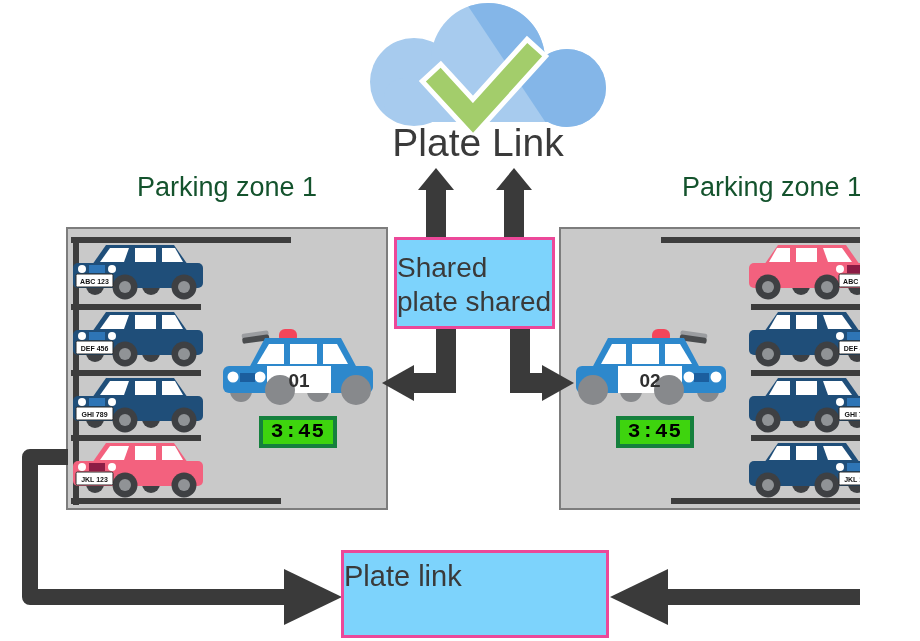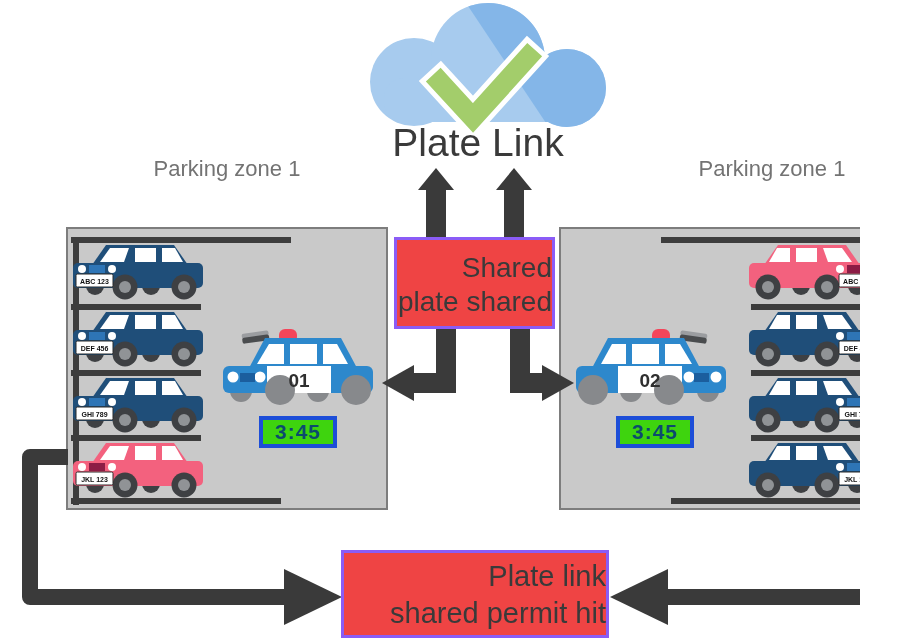--- a/index.html
+++ b/index.html
@@ -4,32 +4,32 @@
 <style>
   html,body{margin:0;padding:0;background:#fff;}
   #canvas{position:relative;width:844px;height:641px;background:#fff;overflow:hidden;
           font-family:"Liberation Sans",sans-serif;margin-left:16px;}
   .overlay{position:absolute;left:0;top:0;pointer-events:none;}
   #plate-link-title{position:absolute;top:121px;left:312px;width:300px;text-align:center;
           font-size:39px;color:#3a3a3a;}
   .zone{position:absolute;top:227px;width:322px;height:283px;background:var(--zone-fill,#c9c9c9);
           border:2px solid #7d7d7d;box-sizing:border-box;}
   #zone1{left:50px;} #zone2{left:543px;}
-  .zone-title{position:absolute;top:156px;width:320px;text-align:center;font-size:22px;color:#737373;}
+  .zone-title{position:absolute;top:172px;width:320px;text-align:center;font-size:27px;color:#14532d;}
   #zone1-title{left:51px;} #zone2-title{left:596px;}
   .pline{position:absolute;background:#3d3d3d;}
-  .wbox{position:absolute;background:#ef4444;border:3px solid #8b5cf6;box-sizing:border-box;
-          text-align:right;color:#3a3a3a;}
+  .wbox{position:absolute;background:#7dd3fc;border:3px solid #ec4899;box-sizing:border-box;
+          text-align:left;color:#3a3a3a;}
   #shared-box{left:378px;top:237px;width:161px;height:92px;font-size:28px;line-height:34px;padding-top:11px;}
   #hit-box{left:325px;top:550px;width:268px;height:88px;font-size:29px;line-height:37px;padding-top:5px;}
   .car,.police{position:absolute;}
   .plate{font-size:7px;font-weight:bold;fill:#111;text-anchor:middle;font-family:"Liberation Sans",sans-serif;}
   .pnum{font-size:19px;font-weight:bold;fill:#2f2f2f;text-anchor:middle;font-family:"Liberation Sans",sans-serif;}
   .clock{position:absolute;width:70px;height:24px;background:var(--clock-green,#3ed40e);
-          border:4px solid #1d4ed8;color:#0c4a6e;font-family:Liberation Sans, sans-serif;
+          border:4px solid #15803d;color:#000000;font-family:Liberation Mono, monospace;
           font-weight:bold;font-size:21px;line-height:24px;text-align:center;letter-spacing:1px;}
 </style>
 </head>
 <body>
 
 <div id="canvas">
 
   <svg width="0" height="0" style="position:absolute" aria-hidden="true">
     <defs>
       <symbol id="sym-car" viewBox="0 0 130 58">
@@ -190,16 +190,15 @@
       </g>
     </g>
   </svg>
 
   <div class="wbox" id="shared-box">
     <div>Shared</div>
     <div>plate shared</div>
   </div>
   <div class="wbox" id="hit-box">
     <div>Plate link</div>
-    <div>shared permit hit</div>
   </div>
 
 </div>
 
 </body></html>

